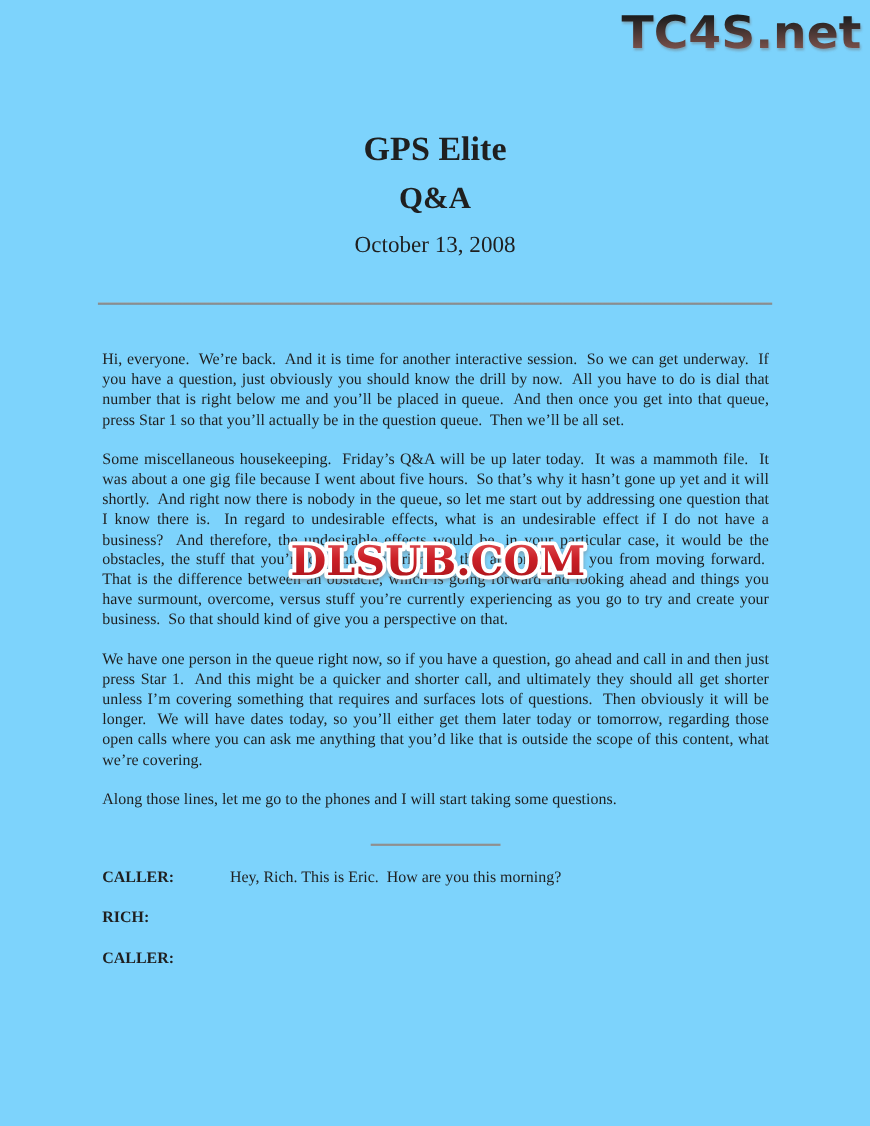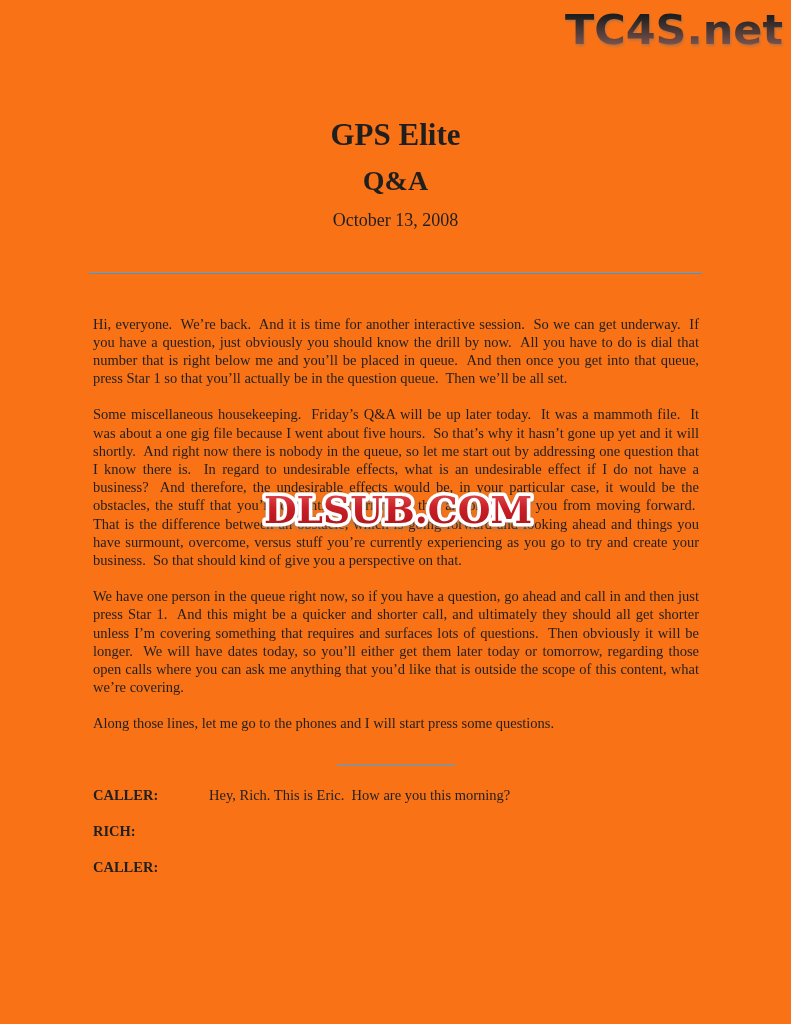--- a/index.html
+++ b/index.html
@@ -1,20 +1,20 @@
 <!DOCTYPE html>
 <html><head>
 <meta charset="utf-8">
 <style>
   html, body { margin: 0; padding: 0; background: #ffffff; }
   .page {
     position: relative;
     width: 791px;
     height: 1024px;
-    background: #f97316;
+    background: #7dd3fc;
     overflow: hidden;
     font-family: "Liberation Serif", serif;
     color: #1f1f1f;
   }
 
   
   .tc4s-logo {
     position: absolute;
     top: 1px;
     right: 3px;
@@ -30,21 +30,21 @@
     line-height: 1.1;
   }
   .doc-subtitle {
     margin: 14px 0 0 0;
     font-size: 28px;
     font-weight: bold;
     line-height: 1.1;
   }
   .doc-date {
     margin: 13px 0 0 0;
-    font-size: 18px;
+    font-size: 21px;
     line-height: 1.15;
   }
 
   .top-rule {
     margin: 41px 89px 0 89px;
     height: 2px;
     background: linear-gradient(#9a9a9a, #7e7e7e);
     border: 0;
   }
 
@@ -121,21 +121,21 @@
     <h2 class="doc-subtitle">Q&amp;A</h2>
     <div class="doc-date">October 13, 2008</div>
   </div>
 
   <div class="top-rule"></div>
 
   <div class="content">
     <p>Hi, everyone.&nbsp; We’re back.&nbsp; And it is time for another interactive session.&nbsp; So we can get underway.&nbsp; If you have a question, just obviously you should know the drill by now.&nbsp; All you have to do is dial that number that is right below me and you’ll be placed in queue.&nbsp; And then once you get into that queue, press Star 1 so that you’ll actually be in the question queue.&nbsp; Then we’ll be all set.</p>
     <p>Some miscellaneous housekeeping.&nbsp; Friday’s Q&amp;A will be up later today.&nbsp; It was a mammoth file.&nbsp; It was about a one gig file because I went about five hours.&nbsp; So that’s why it hasn’t gone up yet and it will shortly.&nbsp; And right now there is nobody in the queue, so let me start out by addressing one question that I know there is.&nbsp; In regard to undesirable effects, what is an undesirable effect if I do not have a business?&nbsp; And therefore, the undesirable effects would be, in your particular case, it would be the obstacles, the stuff that you’re currently experiencing that are preventing you from moving forward.&nbsp; That is the difference between an obstacle, which is going forward and looking ahead and things you have surmount, overcome, versus stuff you’re currently experiencing as you go to try and create your business.&nbsp; So that should kind of give you a perspective on that.</p>
     <p>We have one person in the queue right now, so if you have a question, go ahead and call in and then just press Star 1.&nbsp; And this might be a quicker and shorter call, and ultimately they should all get shorter unless I’m covering something that requires and surfaces lots of questions.&nbsp; Then obviously it will be longer.&nbsp; We will have dates today, so you’ll either get them later today or tomorrow, regarding those open calls where you can ask me anything that you’d like that is outside the scope of this content, what we’re covering.</p>
-    <p>Along those lines, let me go to the phones and I will start press some questions.</p>
+    <p>Along those lines, let me go to the phones and I will start taking some questions.</p>
 
     <div class="short-rule"></div>
 
     <div class="dialogue">
       <div class="dialogue-row">
         <span class="speaker">CALLER:</span>
         <span class="speech">Hey, Rich. This is Eric.&nbsp; How are you this morning?</span>
       </div>
       <div class="dialogue-row">
         <span class="speaker">RICH:</span>

